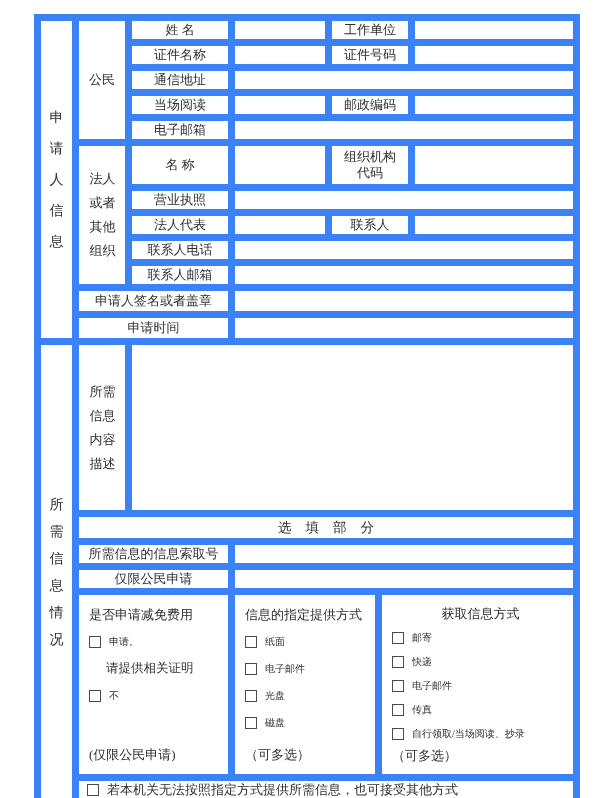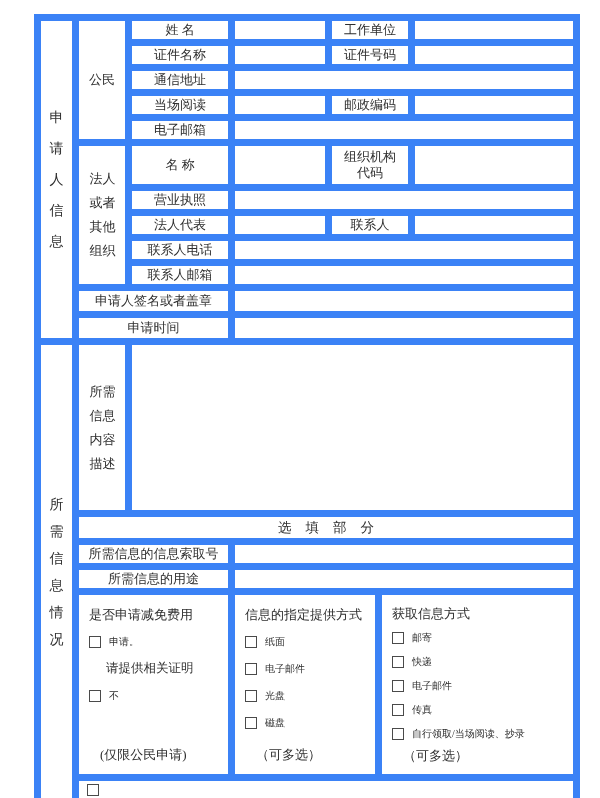--- a/index.html
+++ b/index.html
@@ -25,22 +25,22 @@
   .wrap2{display:inline-block;width:27px;word-break:break-all;line-height:24px;text-align:right;}
   .wrap4{display:inline-block;width:54px;word-break:break-all;line-height:16px;text-align:center;}
   
   td.sec-head{font-weight:normal;letter-spacing:14px;text-indent:14px;font-size:13.5px;}
   
   td.opt{vertical-align:top;padding:0;}
   .opt-box{box-sizing:border-box;height:179px;padding:7px 4px 8px 10px;display:flex;flex-direction:column;text-align:left;}
   .opt-title{line-height:26px;white-space:nowrap;}
   .opt-line{line-height:27px;white-space:nowrap;font-size:10px;}
   .opt-sub{line-height:27px;padding-left:17px;font-size:12.5px;white-space:nowrap;}
-  .opt-foot{margin-top:auto;line-height:22px;white-space:nowrap;margin-left:11px;}
-  .tight .opt-title{line-height:24px;}
+  .opt-foot{margin-top:auto;line-height:22px;white-space:nowrap;}
+  .tight .opt-title{line-height:24px;text-align:center;}
   .tight .opt-line{line-height:24px;}
   .tight .opt-foot{line-height:20px;}
   
   .cb{display:inline-block;width:10px;height:10px;border:1px solid #4a4a4a;margin-right:8px;vertical-align:middle;position:relative;top:-1px;background:#fff;}
   
   td.note-row{text-align:left;padding-left:8px;white-space:nowrap;}
 </style>
 </head>
 <body>
 
@@ -136,21 +136,21 @@
     <td colspan="5"></td>
   </tr>
   <tr class="h28">
     <td colspan="6" class="sec-head">选填部分</td>
   </tr>
   <tr class="hI25">
     <td colspan="2">所需信息的信息索取号</td>
     <td colspan="4"></td>
   </tr>
   <tr class="hI25">
-    <td colspan="2">所需信息的用途</td>
+    <td colspan="2">仅限公民申请</td>
     <td colspan="4"></td>
   </tr>
   <tr class="h179">
     <td colspan="2" class="opt">
       <div class="opt-box">
         <div class="opt-title">是否申请减免费用</div>
         <div class="opt-line">
           <span class="cb"></span><span>申请。</span>
         </div>
         <div class="opt-sub">请提供相关证明</div>
@@ -195,17 +195,17 @@
         </div>
         <div class="opt-line">
           <span class="cb"></span><span>自行领取/当场阅读、抄录</span>
         </div>
         <div class="opt-foot">（可多选）</div>
       </div>
     </td>
   </tr>
   <tr class="hL24">
     <td colspan="6" class="note-row">
-      <span class="cb"></span>
+      <span class="cb"></span><span>若本机关无法按照指定方式提供所需信息，也可接受其他方式</span>
     </td>
   </tr>
 </tbody>
   </table>
 
 </body></html>

